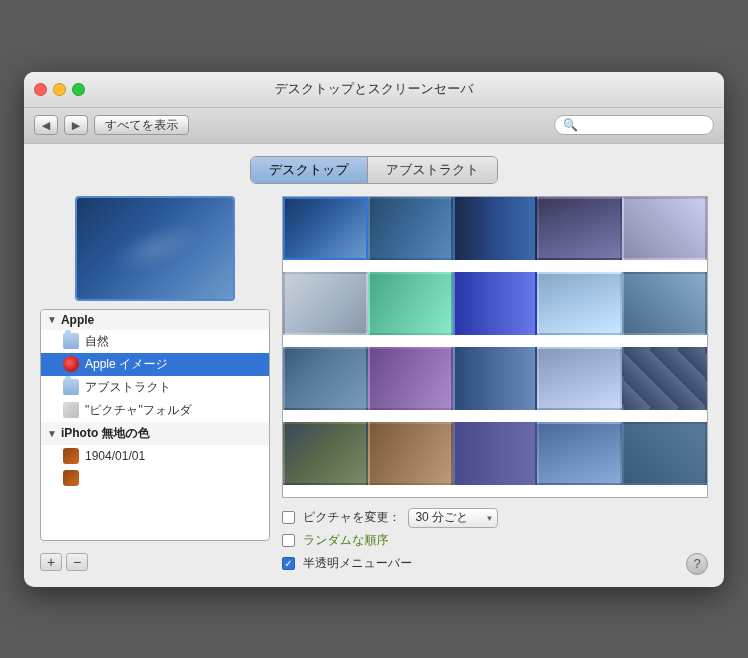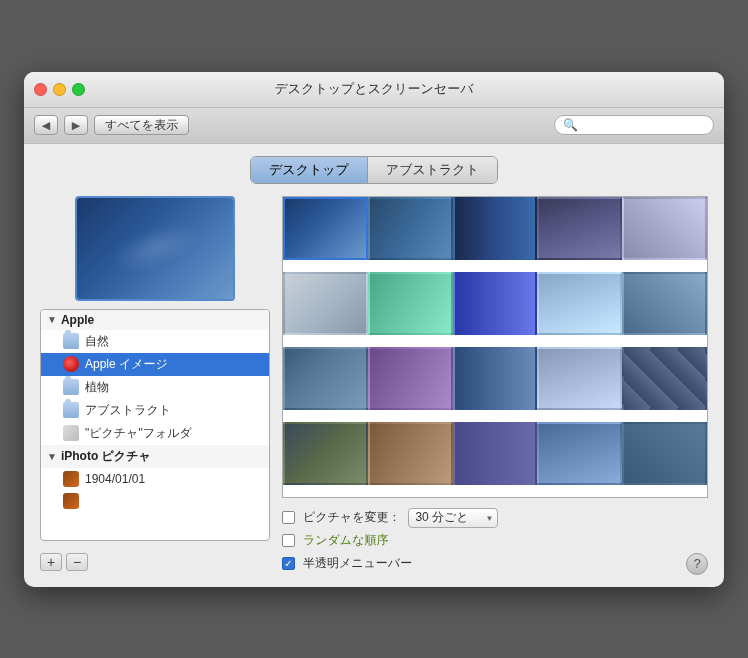--- a/index.html
+++ b/index.html
@@ -445,34 +445,30 @@
             <div class="sidebar-item">
               <div class="sidebar-item-icon icon-folder"></div>
               <span>自然</span>
             </div>
             <div class="sidebar-item selected">
               <div class="sidebar-item-icon icon-apple"></div>
               <span>Apple イメージ</span>
             </div>
             <div class="sidebar-item">
               <div class="sidebar-item-icon icon-folder"></div>
-              <span>植物</span>
-            </div>
-            <div class="sidebar-item">
-              <div class="sidebar-item-icon icon-folder"></div>
               <span>アブストラクト</span>
             </div>
             <div class="sidebar-item">
               <div class="sidebar-item-icon icon-picture"></div>
               <span>"ピクチャ"フォルダ</span>
             </div>
 
             <div class="sidebar-group-header">
               <span class="triangle">▼</span>
-              <span>iPhoto ピクチャ</span>
+              <span>iPhoto 無地の色</span>
             </div>
             <div class="sidebar-item">
               <div class="sidebar-item-icon icon-iphoto"></div>
               <span>1904/01/01</span>
             </div>
             <div class="sidebar-item">
               <div class="sidebar-item-icon icon-iphoto"></div>
 
             </div>
 

